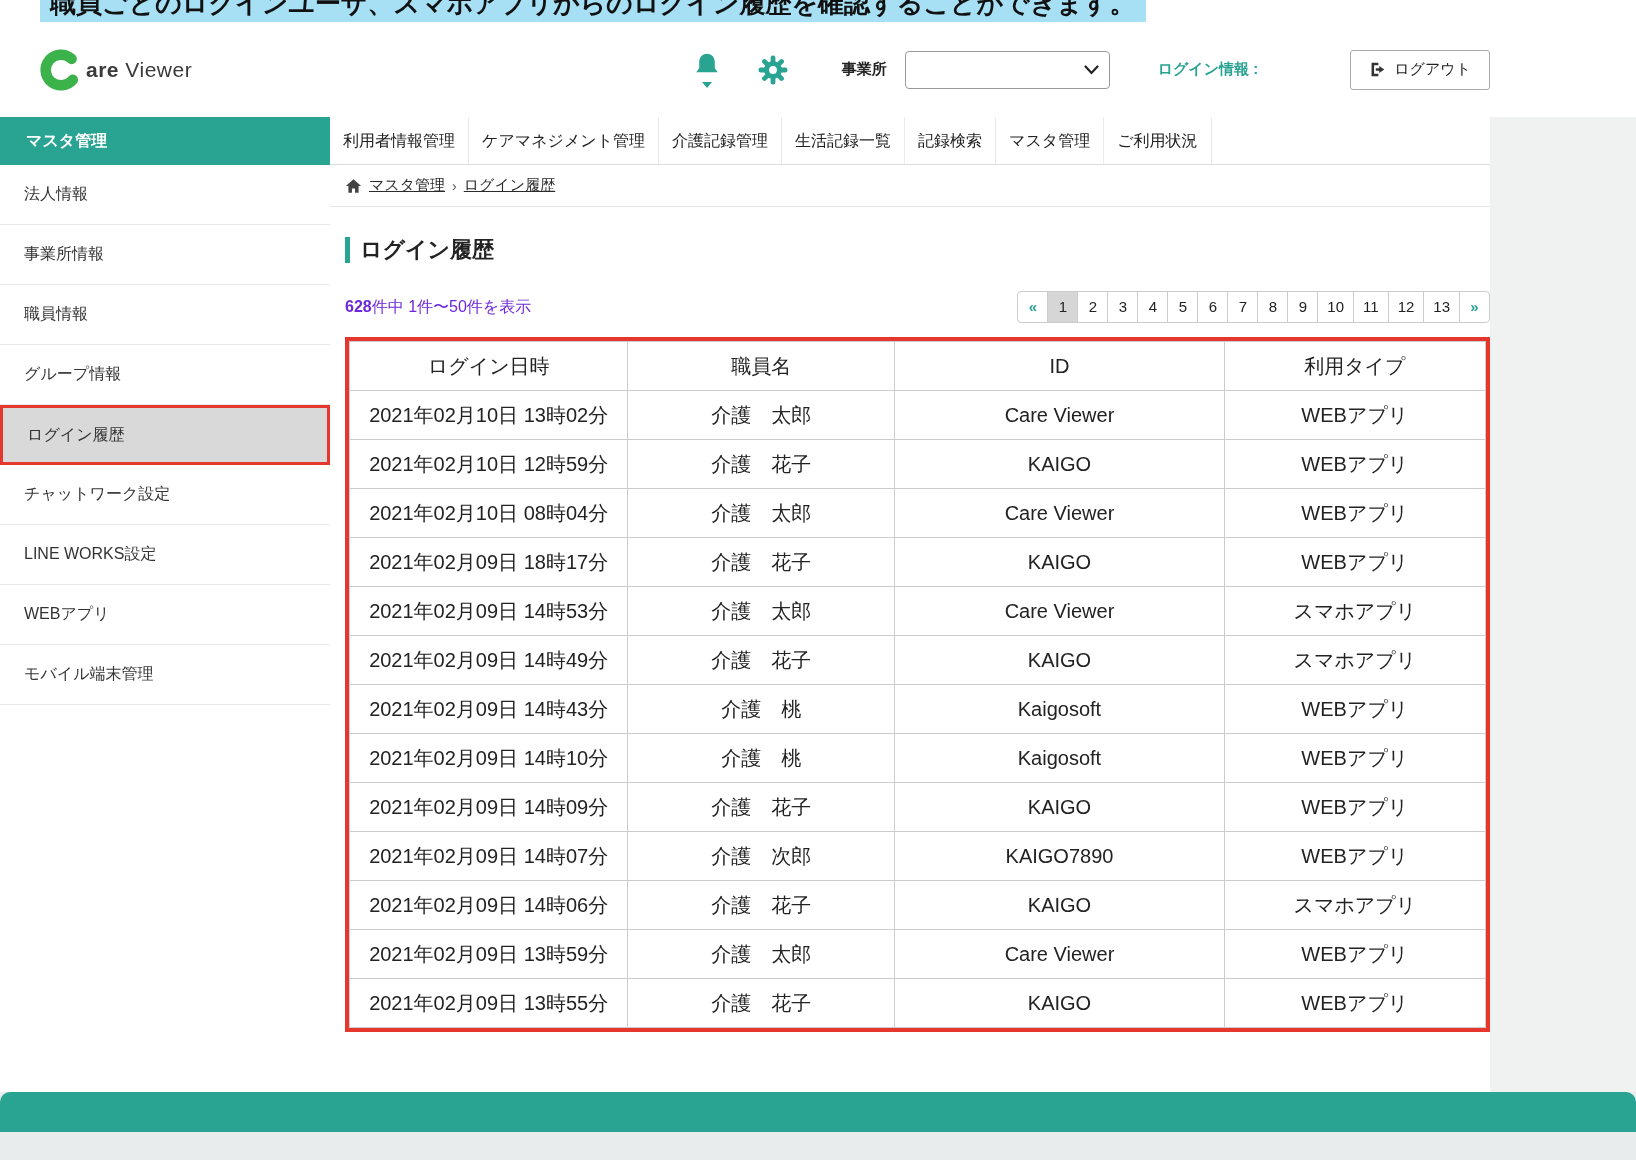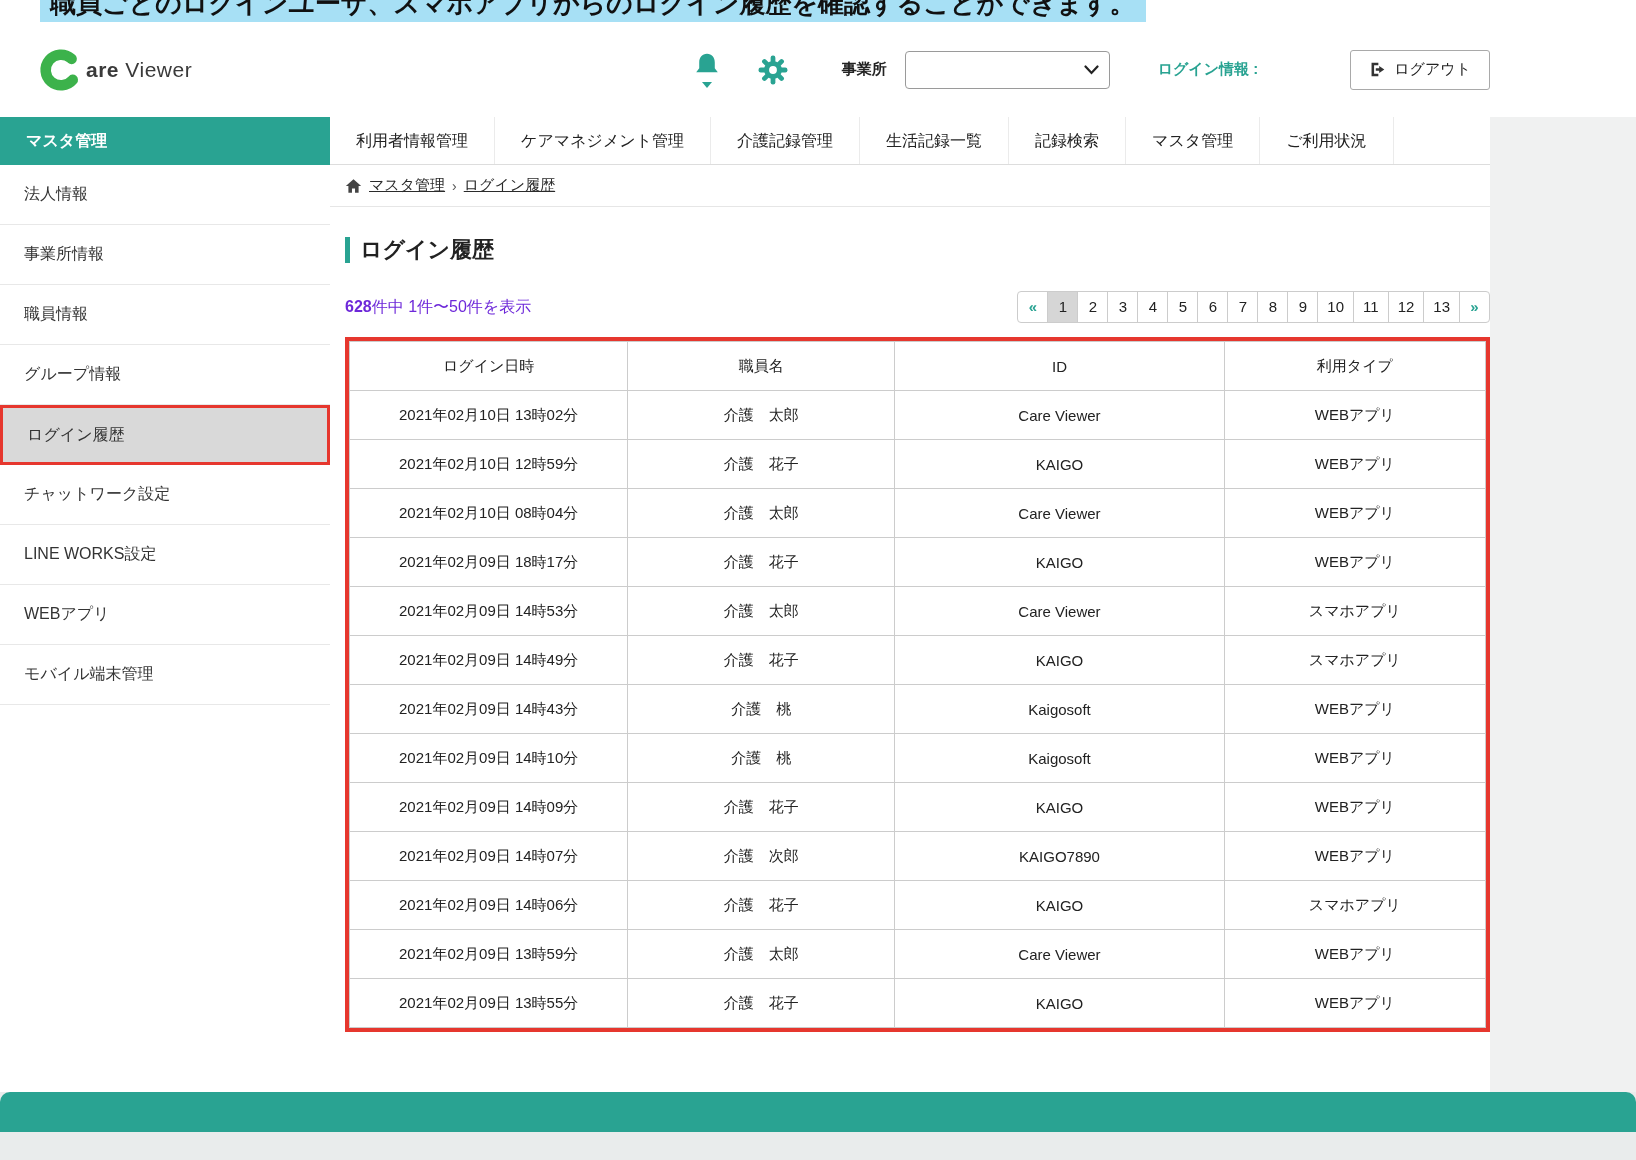--- a/index.html
+++ b/index.html
@@ -30,21 +30,21 @@
   .login-info { font-size:15px; font-weight:700; color:#29a392; margin:0 92px 0 48px; }
   .logout-btn { height:40px; padding:0 18px; background:#fff; border:1px solid #a9a9a9; border-radius:3px;
                 font-size:15px; color:#222; display:flex; align-items:center; gap:8px; cursor:pointer;
                 font-family:inherit; }
 
   
   .nav-row { height:48px; display:flex; background:#f0f1f1; flex:0 0 auto; }
   .sidebar-header { width:330px; background:#29a392; color:#fff; font-weight:700; font-size:16px;
                     line-height:48px; padding-left:26px; flex:0 0 auto; }
   .tabs { width:1160px; background:#fff; display:flex; border-bottom:1px solid #ddd; flex:0 0 auto; }
-  .tab { padding:0 26px; line-height:47px; font-size:16px; color:#222; border-right:1px solid #ebebeb; cursor:pointer; white-space:nowrap; }
+  .tab { padding:0 13px; line-height:47px; font-size:16px; color:#222; border-right:1px solid #ebebeb; cursor:pointer; white-space:nowrap; }
 
   
   .body-row { flex:1 1 auto; display:flex; background:#f0f1f1; min-height:0; }
   .sidebar { width:330px; background:#fff; flex:0 0 auto; }
   .side-item { height:60px; display:flex; align-items:center; padding-left:24px; font-size:16px; color:#333;
                border-bottom:1px solid #e8e8e8; cursor:pointer; background:#fff; }
   .side-item.active { background:#d9d9d9; border:3px solid #e6372e; }
   .content { width:1160px; background:#fff; flex:0 0 auto; }
   .breadcrumb { height:42px; display:flex; align-items:center; gap:7px; padding:0 15px;
                 border-bottom:1px solid #e6e6e6; font-size:15px; }
@@ -60,21 +60,21 @@
   .pagination { display:flex; }
   .pg { min-width:31px; height:32px; line-height:30px; padding:0 9px; border:1px solid #ccc; margin-left:-1px;
         text-align:center; font-size:15px; background:#fff; color:#222; cursor:pointer; }
   .pg:first-child { margin-left:0; border-radius:4px 0 0 4px; }
   .pg:last-child { border-radius:0 4px 4px 0; }
   .pg.arrow { color:#29a392; font-weight:700; }
   .pg.active { background:#d6d6d6; }
 
   .table-annotation { margin-top:14px; border:4px solid #e6372e; }
   table { width:100%; border-collapse:collapse; table-layout:fixed; }
-  th, td { border:1px solid #ccc; height:49px; text-align:center; font-size:15px; font-weight:400;
+  th, td { border:1px solid #ccc; height:49px; text-align:center; font-size:20px; font-weight:400;
            color:#222; background:#fff; padding:0 4px; }
 
   
   .footer-zone { flex:0 0 68px; background:#e9ecec; }
   .footer-bar { height:40px; background:#29a392; border-radius:10px 10px 0 0; }
 </style>
 </head>
 <body>
 
 <div class="page">

